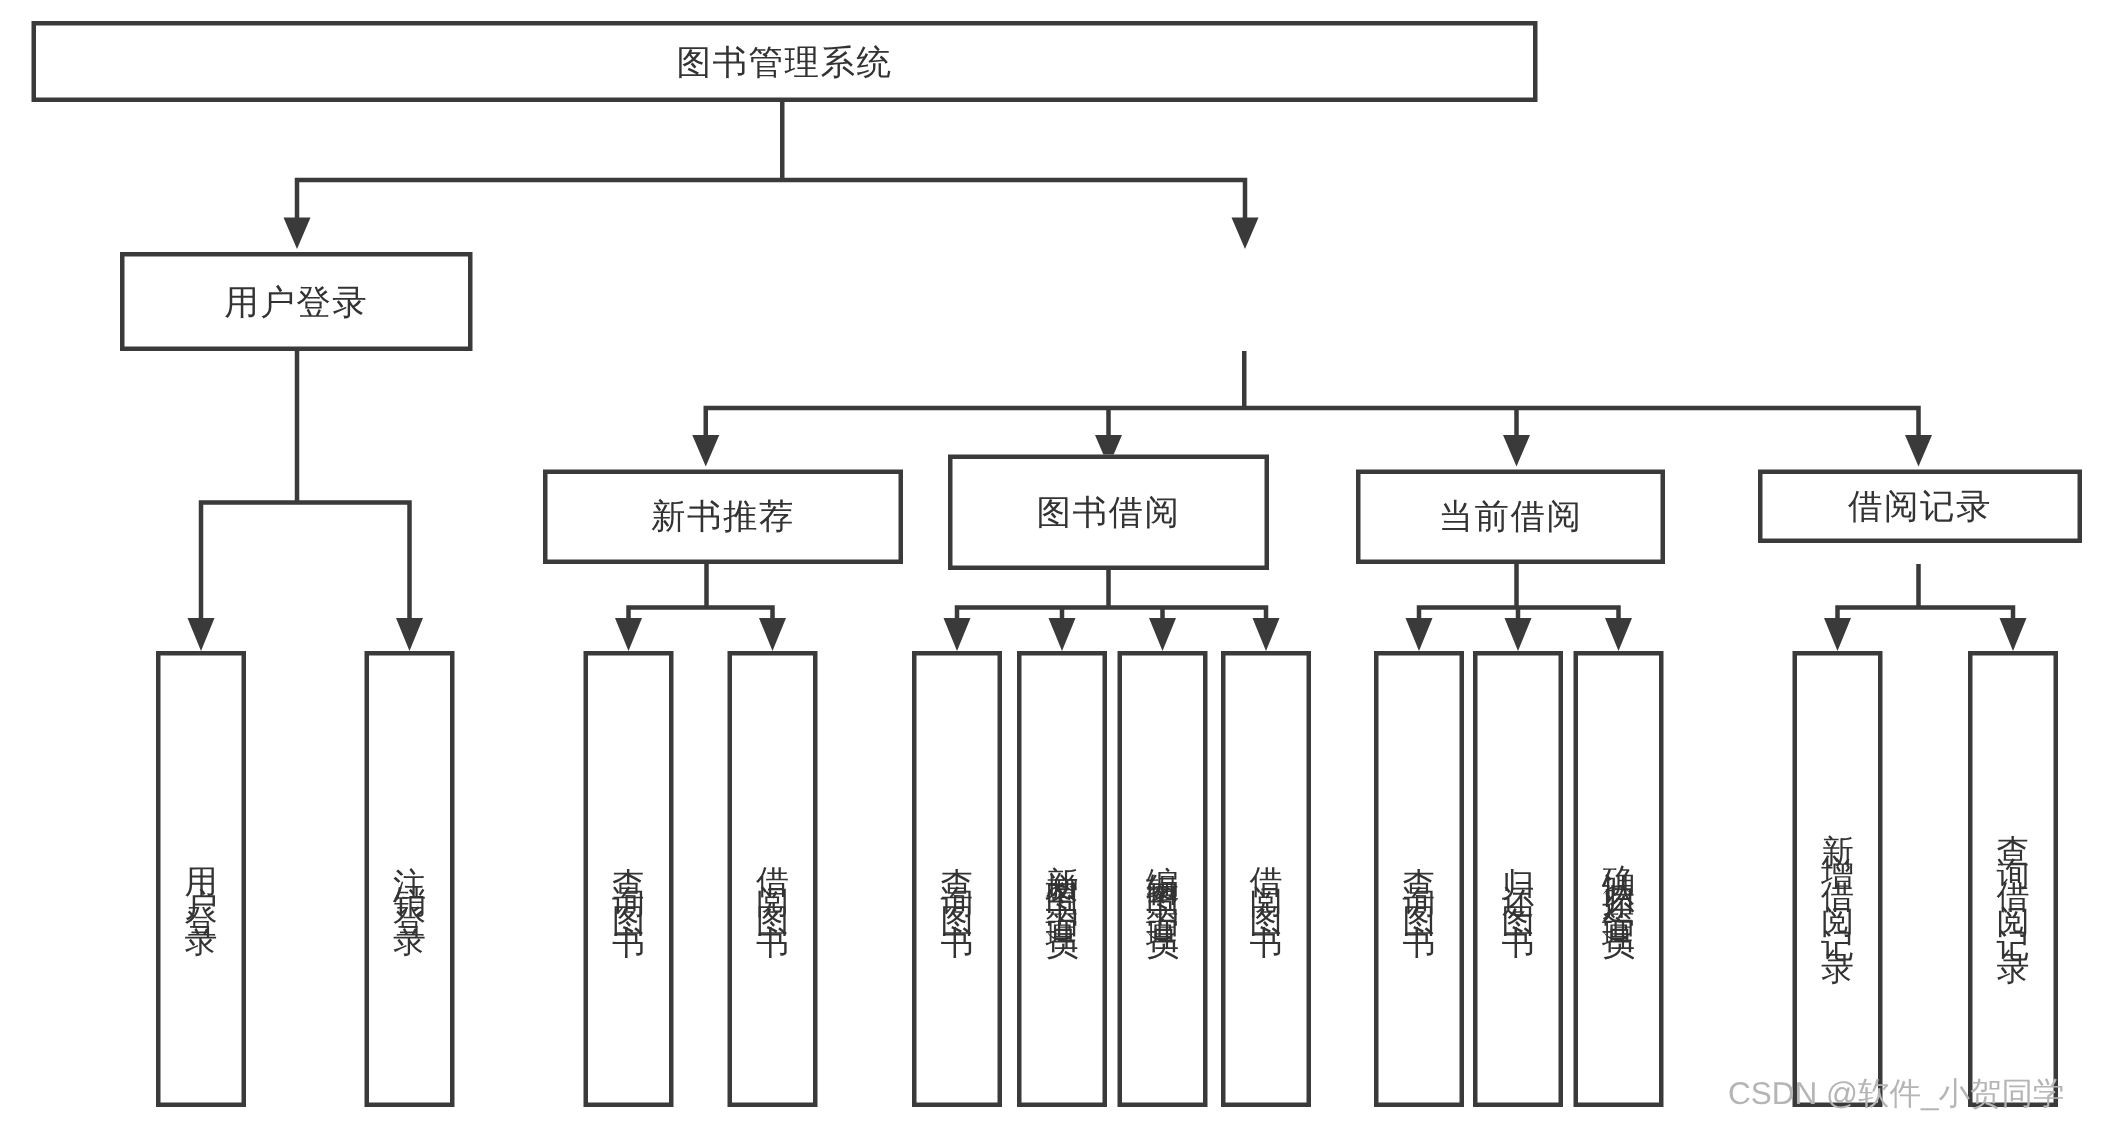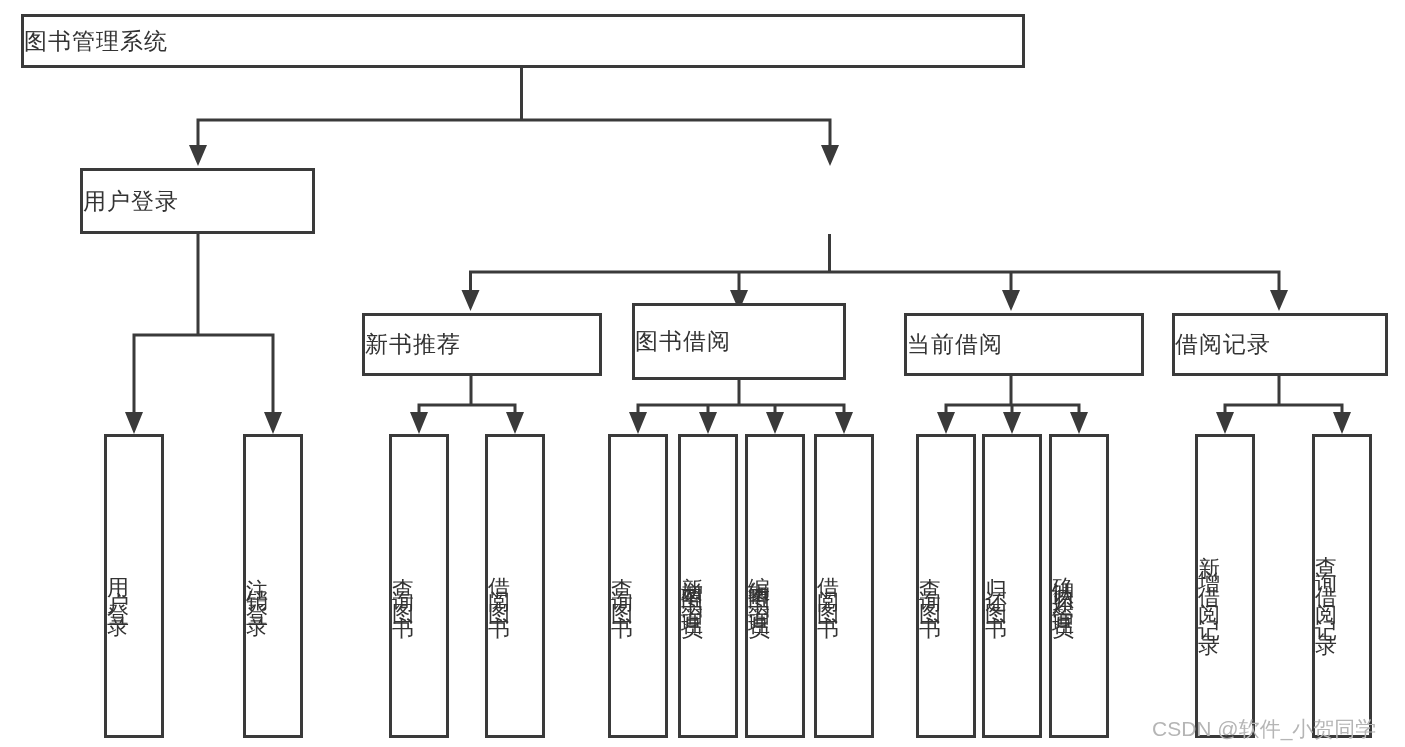--- a/index.html
+++ b/index.html
@@ -23,20 +23,21 @@
     left: 0; top: 0;
     width: 1405px; height: 747px;
     pointer-events: none;
   }
   .box {
     position: absolute;
     border: 3px solid var(--line);
     background: var(--bg);
     display: flex;
     align-items: center;
+    justify-content: center;
     color: var(--text);
     z-index: 2;
   }
   .box.h span {
     font-size: 23px;
     letter-spacing: 1px;
     white-space: nowrap;
   }
   .box.v {
     top: 434px;
@@ -131,24 +132,24 @@
   <div class="box h" style="left:80px;top:168px;width:235px;height:66px">
     <span>用户登录</span>
   </div>
 
   <div class="box h" style="left:362px;top:313px;width:240px;height:63px">
     <span>新书推荐</span>
   </div>
   <div class="box h" style="left:632px;top:303px;width:214px;height:77px">
     <span>图书借阅</span>
   </div>
-  <div class="box h" style="left:904px;top:313px;width:240px;height:63px">
+  <div class="box h" style="left:904px;top:313px;width:206px;height:63px">
     <span>当前借阅</span>
   </div>
-  <div class="box h" style="left:1172px;top:313px;width:216px;height:63px">
+  <div class="box h" style="left:1172px;top:313px;width:216px;height:49px">
     <span>借阅记录</span>
   </div>
 
   <div class="box v ls4" style="left:104px">
     <span>用户登录</span>
   </div>
   <div class="box v ls4" style="left:243px">
     <span>注销登录</span>
   </div>
 

